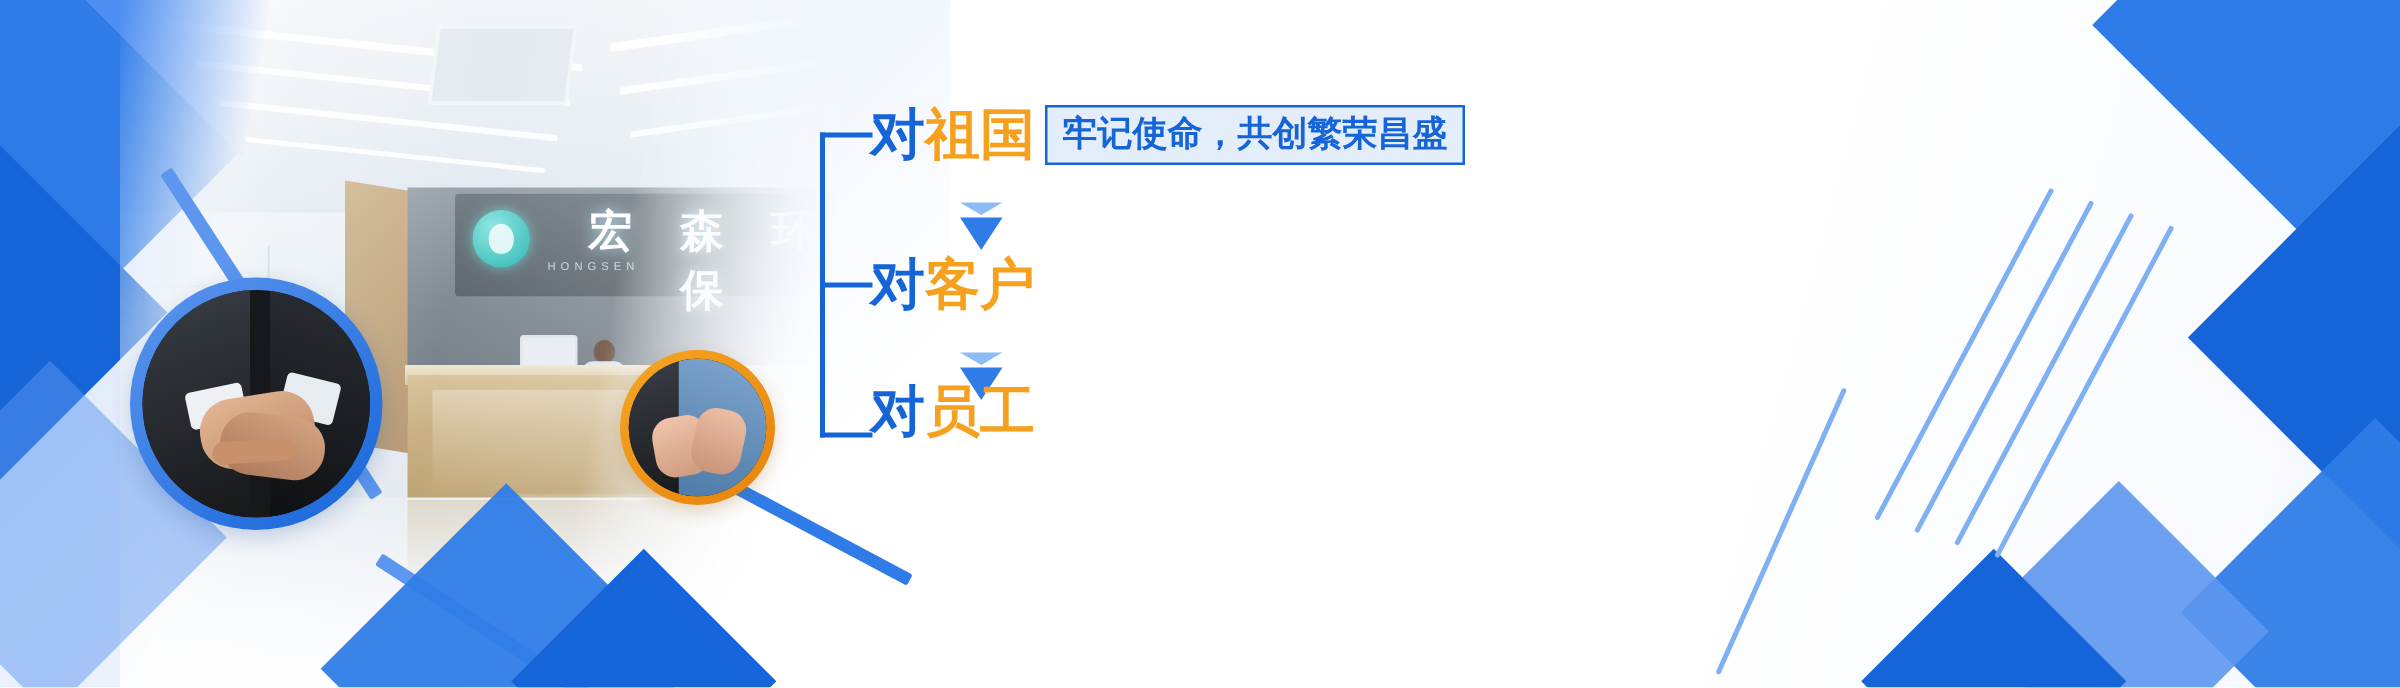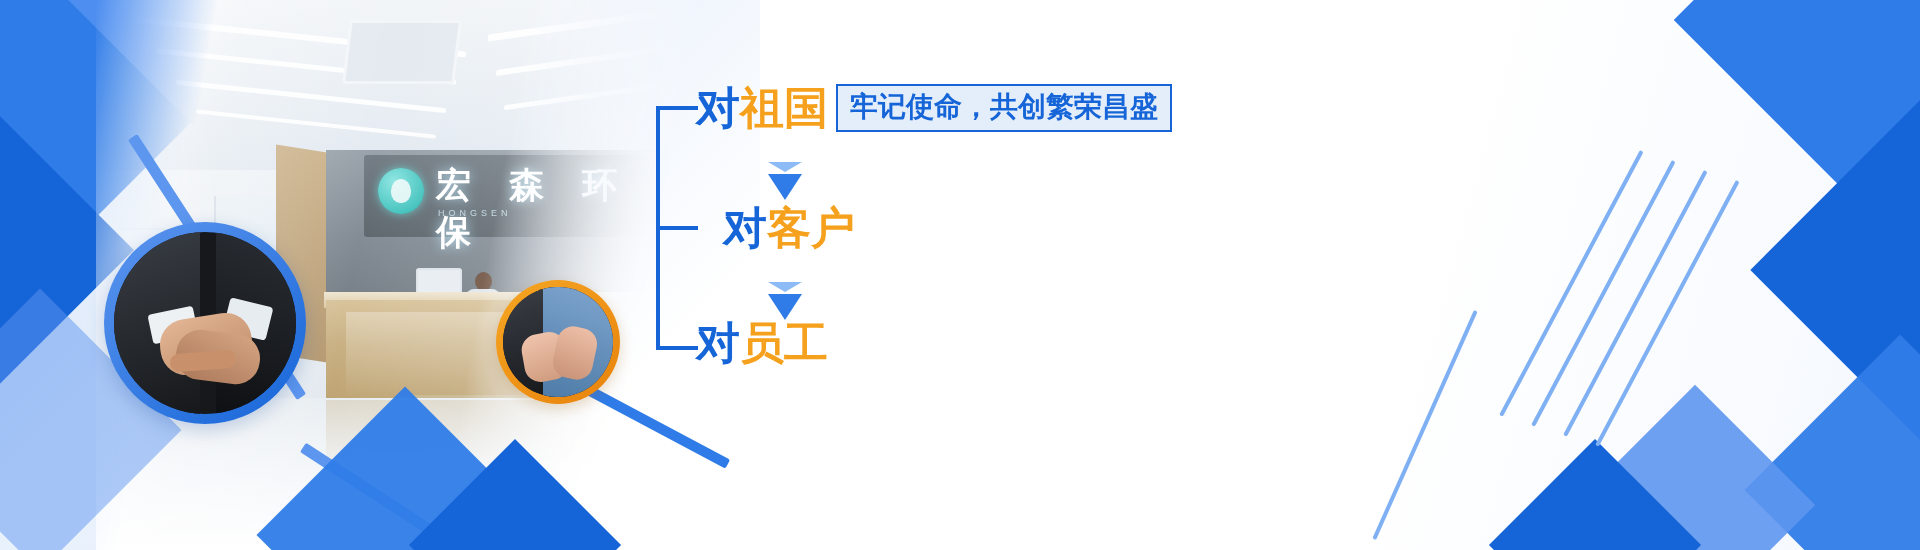--- a/index.html
+++ b/index.html
@@ -1,21 +1,21 @@
 <!DOCTYPE html>
 <html><head>
 <meta charset="utf-8">
 <style>
   html,body{margin:0;padding:0;}
   body{
     width:1920px;height:550px;overflow:hidden;
     font-family:"Liberation Sans","DejaVu Sans",sans-serif;
     background:#ffffff;
   }
-  .banner{position:relative;width:1920px;height:550px;overflow:hidden;background:#ffffff;}
+  .banner{position:relative;width:1920px;height:550px;overflow:hidden;background:#ffffff;text-align:center;}
 
   
   .bg-wash{position:absolute;inset:0;
     background:linear-gradient(105deg,#dce9fb 0%,#eef4fd 14%,#ffffff 34%,#ffffff 72%,#f4f8fe 100%);}
   .bg-wash2{position:absolute;left:0;top:0;width:760px;height:550px;
     background:linear-gradient(135deg,#cfe0f7 0%,#e9f1fc 40%,rgba(255,255,255,0) 78%);}
 
   
   .photo-wrap{position:absolute;left:96px;top:0;width:604px;height:550px;overflow:hidden;
      -webkit-mask-image:linear-gradient(100deg,rgba(0,0,0,0) 0px,rgba(0,0,0,1) 120px,rgba(0,0,0,1) 430px,rgba(0,0,0,0) 600px);
@@ -114,22 +114,22 @@
   .content{position:absolute;left:650px;top:0;width:740px;height:550px;}
   .bracket{position:absolute;left:6px;top:106px;width:44px;height:244px;}
   .brk-v{position:absolute;left:0;top:0;width:4px;height:244px;background:#1565d8;}
   .brk-h{position:absolute;left:0;width:42px;height:4px;background:#1565d8;}
   .brk-h.t{top:0;}
   .brk-h.m{top:120px;}
   .brk-h.b{top:240px;}
 
   .row{position:absolute;left:46px;display:flex;align-items:center;height:54px;}
   .row.r1{top:81px;}
-  .row.r2{top:201px;margin-left:27px;}
-  .row.r3{top:316px;}
+  .row.r2{top:201px;}
+  .row.r3{top:303px;}
 
   .lead{font-size:44px;font-weight:700;line-height:1;white-space:nowrap;
     font-family:"DejaVu Sans",sans-serif;}
   .lead .w-blue{color:#1565d8;text-shadow:1px 1px 0 rgba(255,255,255,.7);}
   .lead .w-orange{color:#f5a11e;text-shadow:1px 1px 0 rgba(255,255,255,.7);}
 
   .slogan{margin-left:8px;padding:5px 12px 7px 12px;
     border:2px solid #1565d8;background:#e4eefb;
     color:#1565d8;font-size:28px;font-weight:700;white-space:nowrap;line-height:1.15;
     font-family:"DejaVu Sans",sans-serif;}

